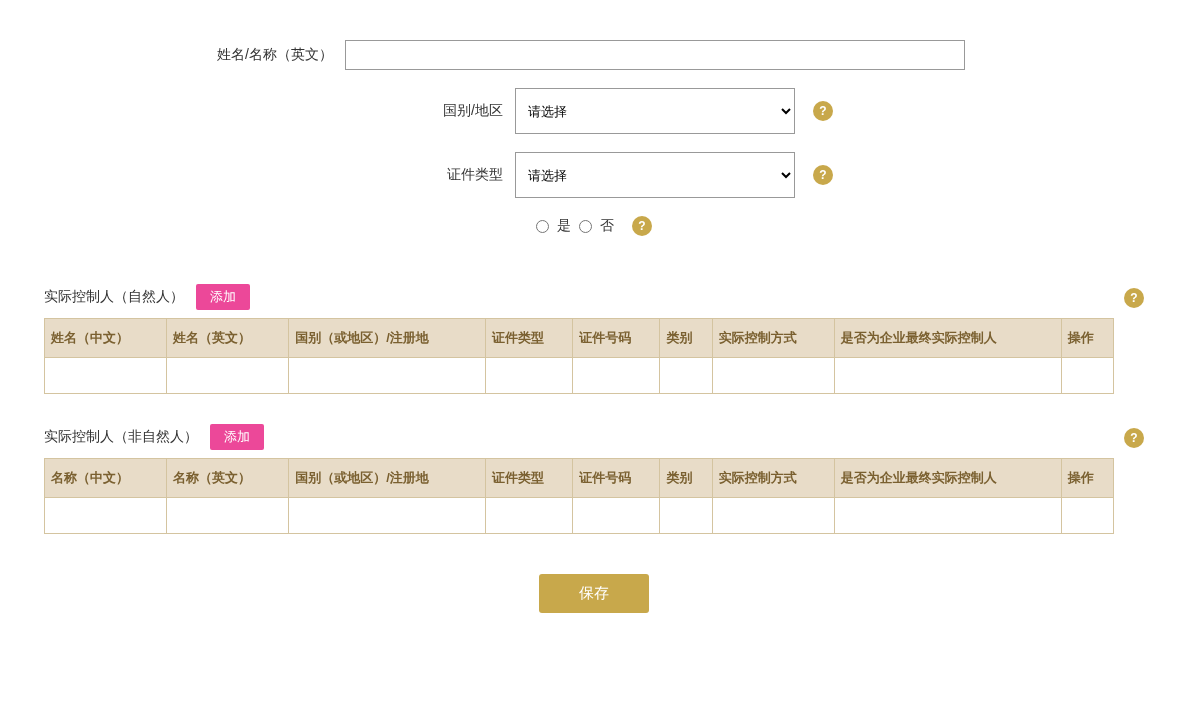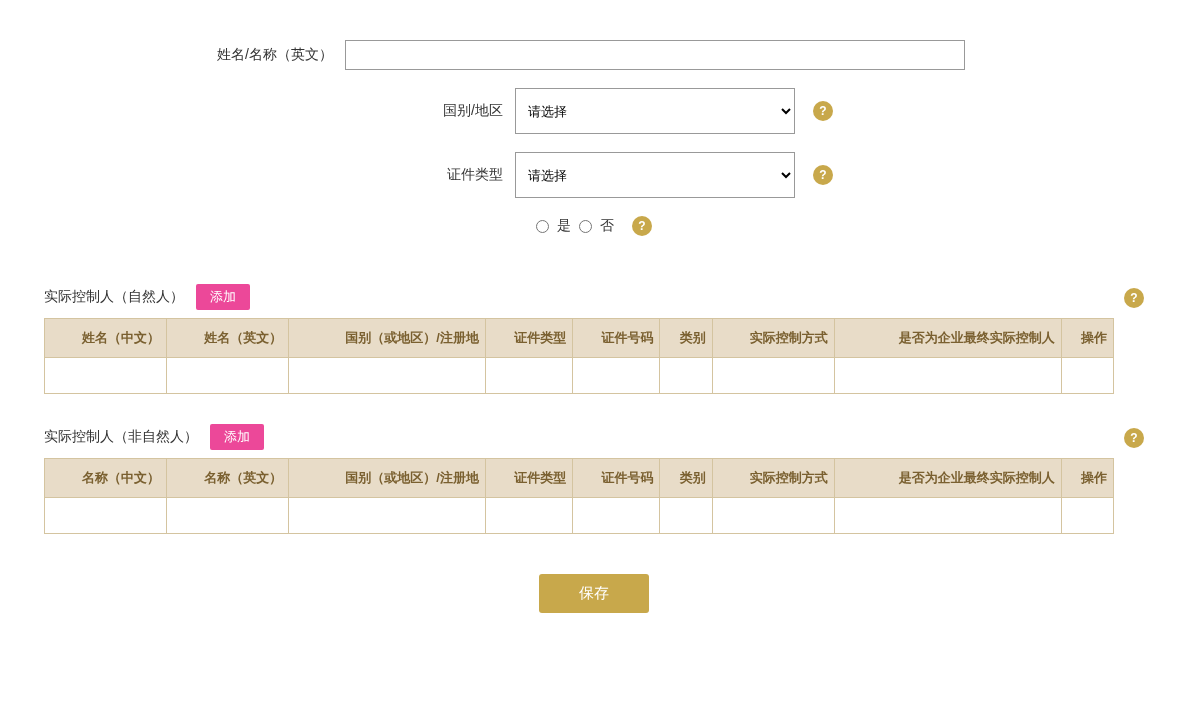--- a/index.html
+++ b/index.html
@@ -118,21 +118,21 @@
       width: 100%;
       border-collapse: collapse;
       margin-bottom: 20px;
     }
 
     .data-table th {
       background: #e8dcc8;
       color: #7a6030;
       font-size: 13px;
       font-weight: bold;
-      text-align: right;
+      text-align: left;
       padding: 10px 6px;
       border: 1px solid #d4c4a0;
       line-height: 1.4;
     }
 
     .data-table td {
       background: #fff;
       border: 1px solid #d4c4a0;
       padding: 8px 6px;
       text-align: center;

